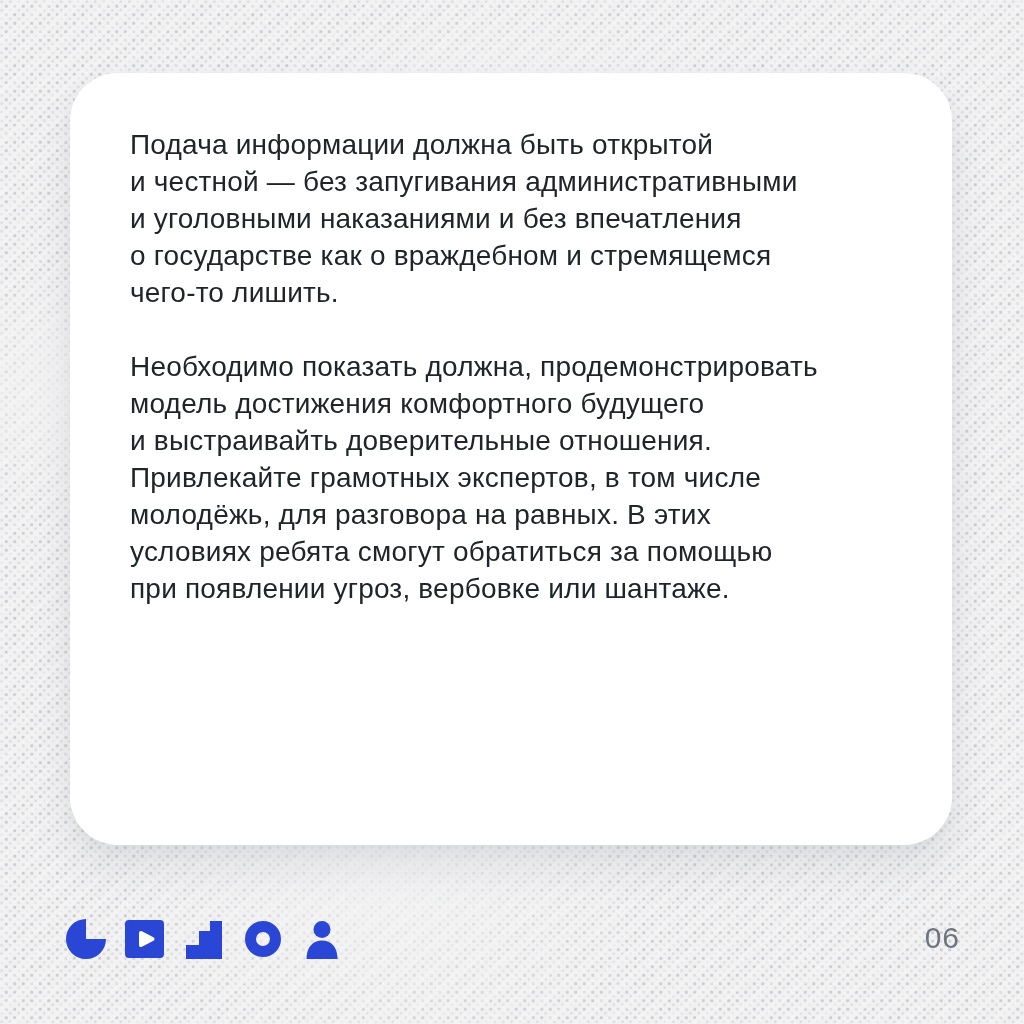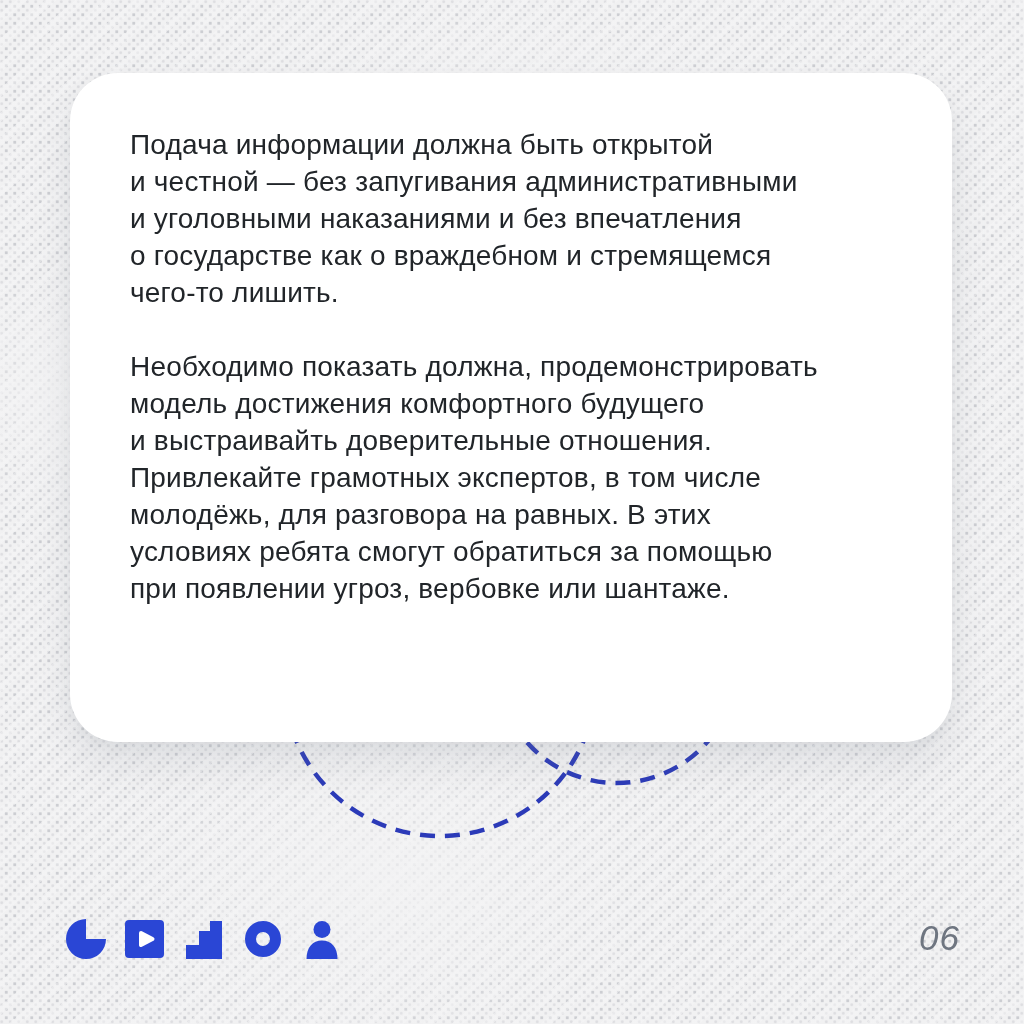--- a/index.html
+++ b/index.html
@@ -38,21 +38,21 @@
       repeating-linear-gradient(-40deg, rgba(246,246,247,.45) 0 7px, rgba(246,246,247,0) 7px 19px);
   }
   .decor-circles{position:absolute;left:0;top:0;z-index:1;}
   .decor-circles .dash{
     fill:none;
     stroke:var(--dashed-circle-blue,#2b3ab8);
     stroke-width:4.5;
     stroke-dasharray:15 10;
   }
   .card{
-    position:absolute;left:70px;top:73px;width:882px;height:669px;
+    position:absolute;left:70px;top:73px;width:882px;height:772px;
     background:var(--card-white,#fff);
     border-radius:48px;
     box-shadow:0 22px 38px rgba(130,136,148,.16), 0 5px 12px rgba(130,136,148,.07);
     z-index:2;
     padding:53px 40px 0 60px;
   }
   .card p{
     white-space:pre-line;
     font-size:28px;
     line-height:37px;
@@ -63,24 +63,23 @@
   .logos{
     position:absolute;left:66px;top:919px;z-index:2;
     display:flex;gap:19px;align-items:center;
   }
   .logo-icon{display:block;width:40px;height:40px;}
   .logo-icon svg{display:block;width:40px;height:40px;}
   .logo-fill{fill:var(--accent-blue,#2a46d5);}
   .logo-stroke{fill:none;stroke:var(--accent-blue,#2a46d5);}
   .page-number{
     position:absolute;right:64px;top:920px;z-index:2;
-    font-size:35px;line-height:36px;
+    font-size:30px;line-height:36px;
     letter-spacing:1px;
     color:var(--page-number-gray,#6e7580);
-    font-style:italic;
   }
 </style>
 </head>
 <body>
 
 <div class="texture-dots"></div>
 <div class="texture-fade"></div>
 
 <svg class="decor-circles" width="1024" height="1024" viewBox="0 0 1024 1024" aria-hidden="true">
   <circle class="dash" cx="440" cy="680" r="156"></circle>

